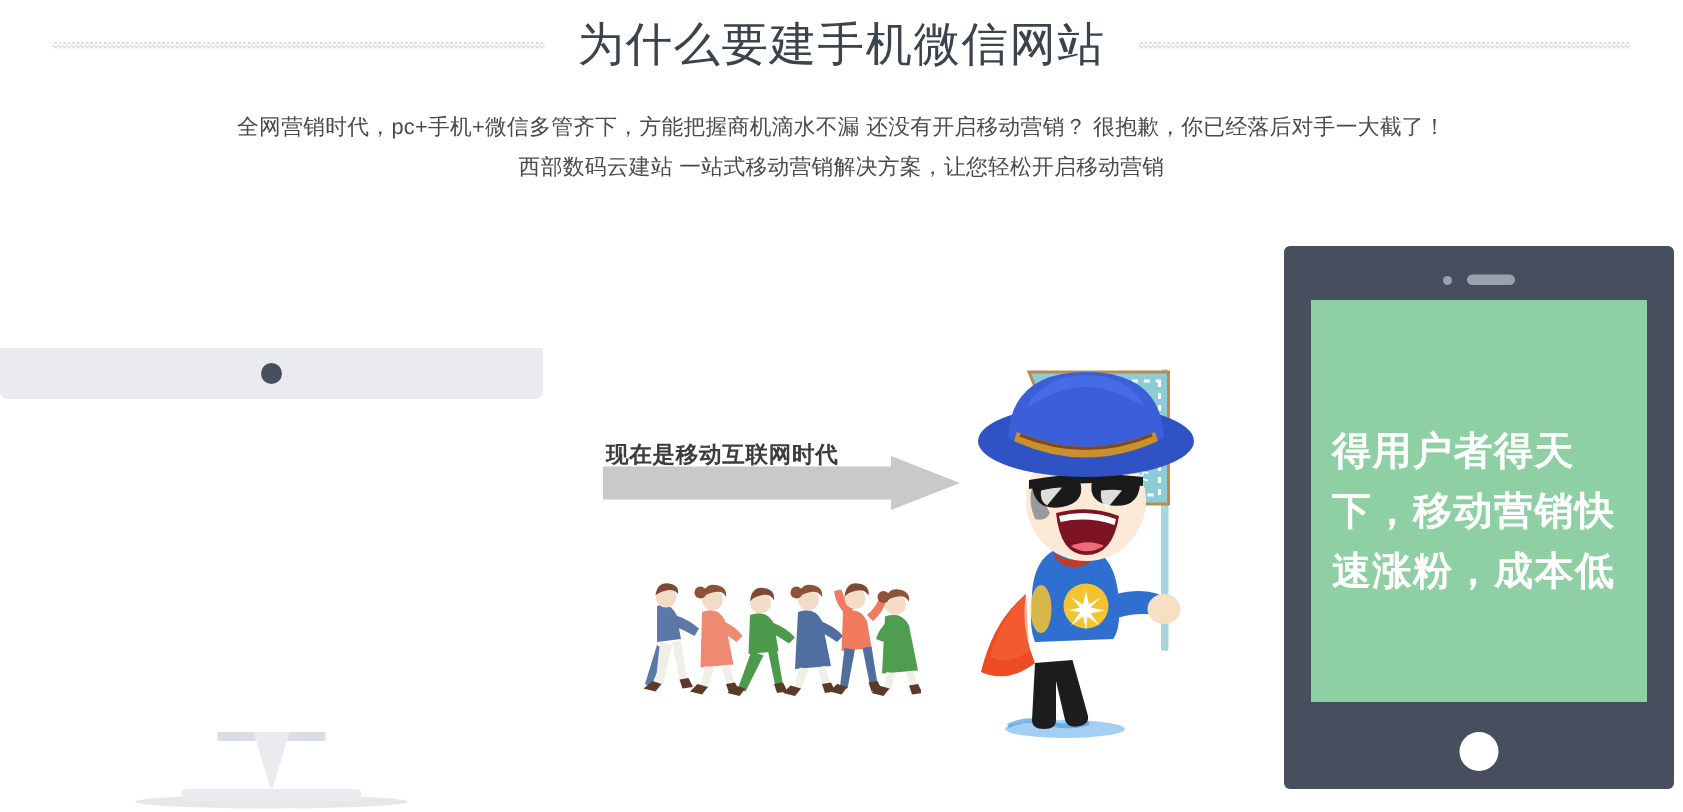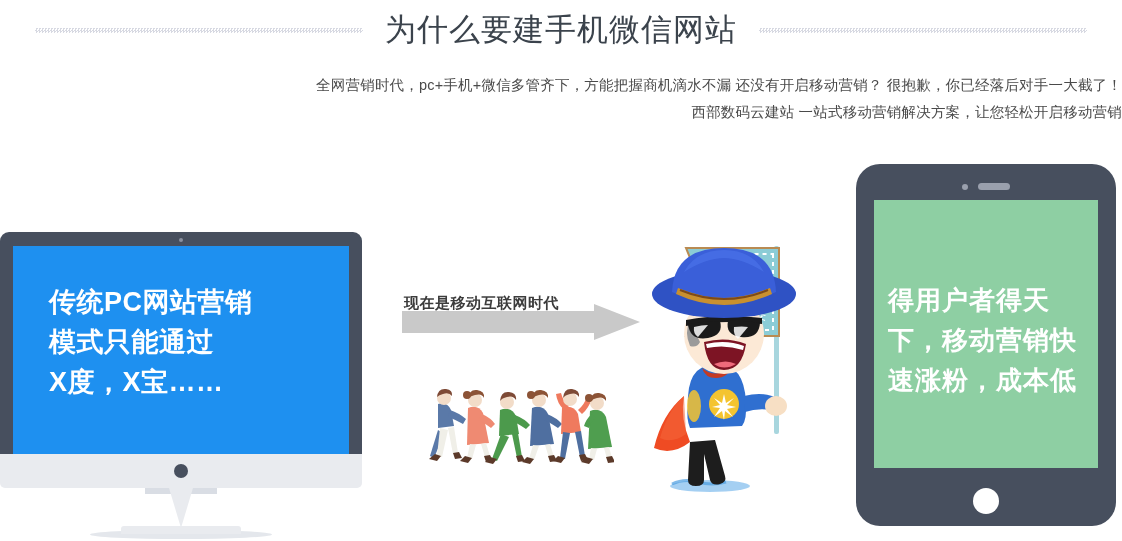--- a/index.html
+++ b/index.html
@@ -47,21 +47,21 @@
     font-weight: 400;
     letter-spacing: 1px;
     white-space: nowrap;
     margin: 12px 22px;
     line-height: 40px;
   }
   .subtitle {
     position: absolute;
     left: 0;
     width: 1122px;
-    text-align: right;
+    text-align: center;
     font-size: 14.5px;
     color: #4a4a4a;
     line-height: 22px;
     letter-spacing: .2px;
   }
   .subtitle.l1 { top: 74px; }
   .subtitle.l2 { top: 101px; }
 
   
   .monitor {
@@ -190,21 +190,21 @@
   
   .phone {
     position: absolute;
     left: 856px; top: 164px;
   }
   .phone-body {
     position: relative;
     width: 260px;
     height: 362px;
     background: #474f5e;
-    border-radius: 24px;
+    border-radius: 4px;
     box-sizing: border-box;
     padding: 36px 18px 0 18px;
   }
   .phone-cam {
     position: absolute;
     left: 106px; top: 20px;
     width: 6px; height: 6px;
     border-radius: 50%;
     background: #9aa0ad;
   }
@@ -257,28 +257,20 @@
   </div>
   <div class="subtitle l1">全网营销时代，pc+手机+微信多管齐下，方能把握商机滴水不漏 还没有开启移动营销？ 很抱歉，你已经落后对手一大截了！</div>
   <div class="subtitle l2">西部数码云建站 一站式移动营销解决方案，让您轻松开启移动营销</div>
 </div>
 
 <div class="monitor">
   <div class="monitor-neck-top"></div>
   <div class="monitor-neck"></div>
   <div class="monitor-shadow"></div>
   <div class="monitor-base"></div>
-  <div class="monitor-body">
-    <div class="monitor-cam"></div>
-    <div class="monitor-screen">
-      <div class="monitor-screen-text">传统PC网站营销
-模式只能通过
-X度，X宝……</div>
-    </div>
-  </div>
   <div class="monitor-chin">
     <div class="monitor-chin-btn"></div>
   </div>
 </div>
 
 <div class="arrow-block">
   <div class="arrow-label">现在是移动互联网时代</div>
   <svg class="arrow-shape" width="238" height="36" viewBox="0 0 238 36">
     <polygon points="0,7 192,7 192,0 238,18 192,36 192,29 0,29" fill="#c9c9c9"></polygon>
   </svg>

